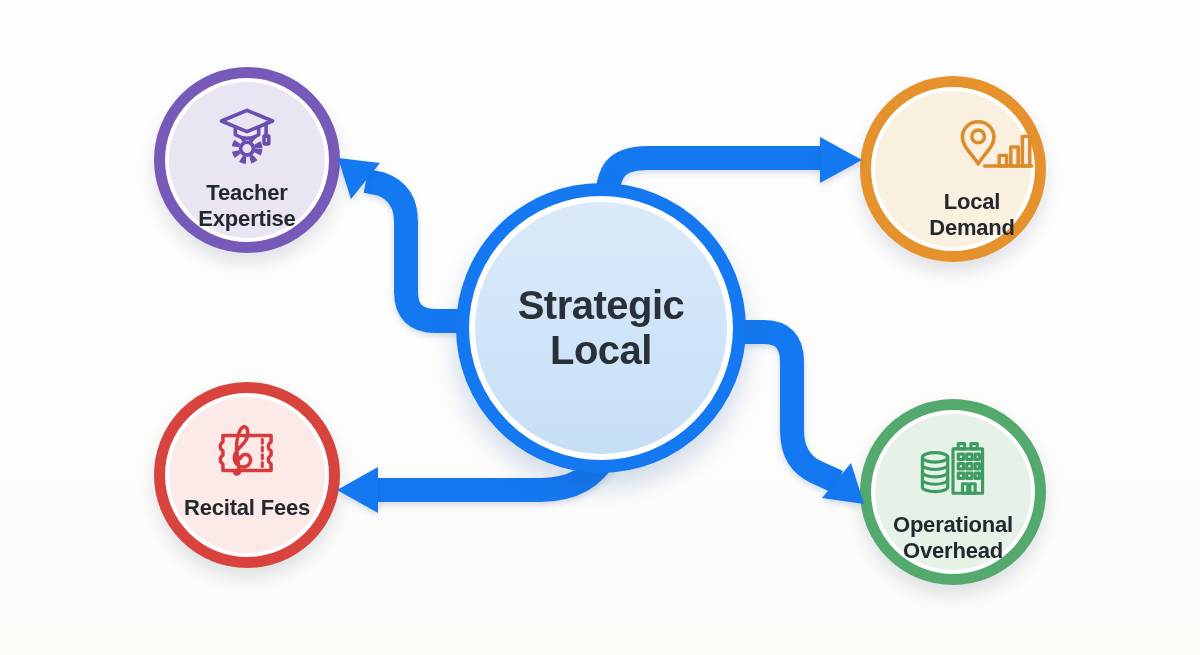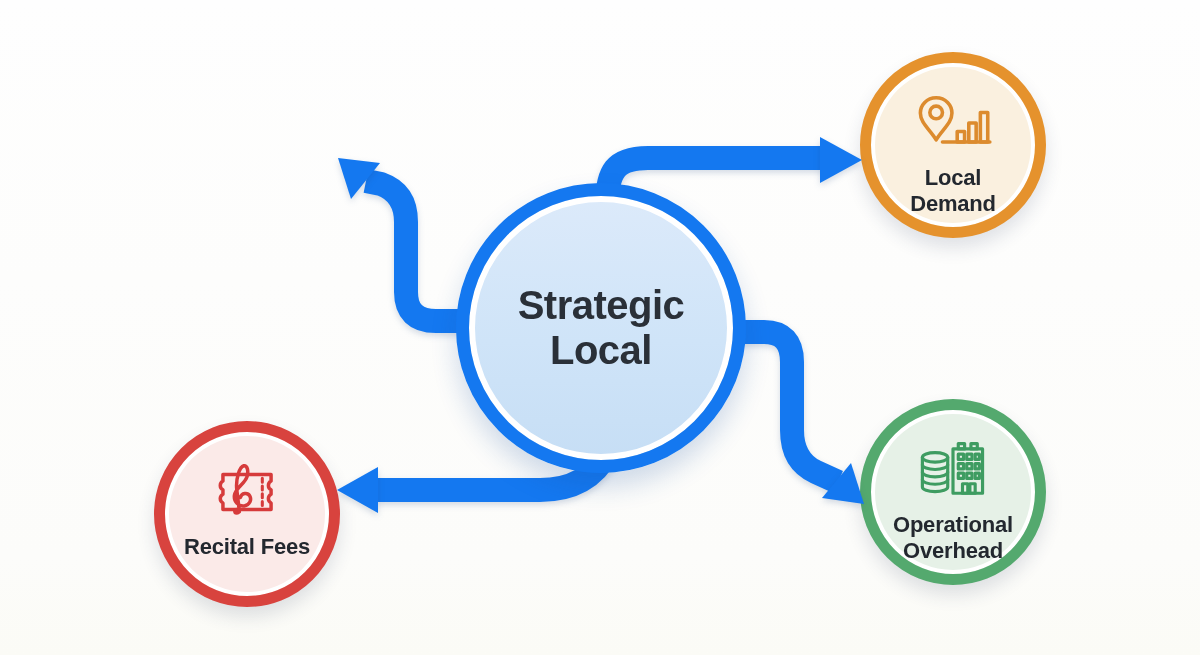--- a/index.html
+++ b/index.html
@@ -41,22 +41,22 @@
   .sat-label {
     margin-top: 6px;
     width: 126px;
     font-size: 22px;
     font-weight: bold;
     line-height: 1.18;
     color: #23282f;
     letter-spacing: -0.2px;
   }
   .node-teacher     { left: 154px; top: 67px;  border-color: #7659b8; background: #e9e5f3; }
-  .node-local       { left: 860px; top: 52px;  border-color: #e5922d; background: #faf0df; }
-  .node-recital     { left: 154px; top: 421px; border-color: #d8433e; background: #fbeae8; }
+  .node-local       { left: 860px; top: 76px;  border-color: #e5922d; background: #faf0df; align-items: flex-end; }
+  .node-recital     { left: 154px; top: 382px; border-color: #d8433e; background: #fbeae8; }
   .node-operational { left: 860px; top: 399px; border-color: #54a96e; background: #e6f1e7; }
   .node-center {
     left: 456px; top: 183px;
     width: 290px; height: 290px;
     z-index: 3;
     border: 13px solid #1478f0;
     background: linear-gradient(180deg, #dceafa 0%, #cfe4f8 55%, #c6def5 100%);
     box-shadow: 0 14px 26px rgba(25,80,160,0.20), inset 0 0 0 6px #ffffff;
     justify-content: center;
   }
@@ -94,20 +94,33 @@
     <g>
       <path d="M 738 332 H 764 Q 792 332 792 362 V 430 Q 792 461 816 472 L 838 482" stroke="#1478f0" stroke-width="24" stroke-linejoin="round" fill="none"></path>
       <polygon points="864,504 851,463 822,498" fill="#1478f0"></polygon>
     </g>
   </svg>
 
   <div class="node node-center">
     <div class="center-label">Strategic Local</div>
   </div>
 
+  <div class="node sat node-teacher">
+    <div class="icon-wrap">
+      <svg width="68" height="68" viewBox="0 0 64 64" fill="none" stroke="#6a4fae" stroke-width="3.4" stroke-linejoin="round" stroke-linecap="round">
+        <circle cx="32" cy="42" r="11" stroke-width="7" stroke-dasharray="5 4.03" stroke-linecap="butt"></circle>
+        <circle cx="32" cy="42" r="6"></circle>
+        <path d="M 21 20.5 V 29 Q 32 35.5 43 29 V 20.5" fill="#e9e5f3"></path>
+        <polygon points="32,6 56,16 32,26 8,16" fill="#e9e5f3"></polygon>
+        <path d="M 50 18 V 30"></path>
+        <rect x="48" y="30" width="4.5" height="7.5" rx="1"></rect>
+      </svg>
+    </div>
+    <div class="sat-label">Teacher Expertise</div>
+  </div>
 
   <div class="node sat node-local">
     <div class="icon-wrap">
       <svg width="80" height="68" viewBox="0 0 76 64" fill="none" stroke="#dc8b2e" stroke-width="3.4" stroke-linejoin="round" stroke-linecap="round">
         <path d="M 22 8 C 13 8 7 15 7 22.5 C 7 32 16 38 22 48 C 28 38 37 32 37 22.5 C 37 15 31 8 22 8 Z"></path>
         <circle cx="22" cy="22" r="6"></circle>
         <rect x="42" y="40" width="7" height="10"></rect>
         <rect x="53" y="32" width="7" height="18"></rect>
         <rect x="64" y="22" width="7" height="28"></rect>
         <path d="M 28 50 H 73"></path>

